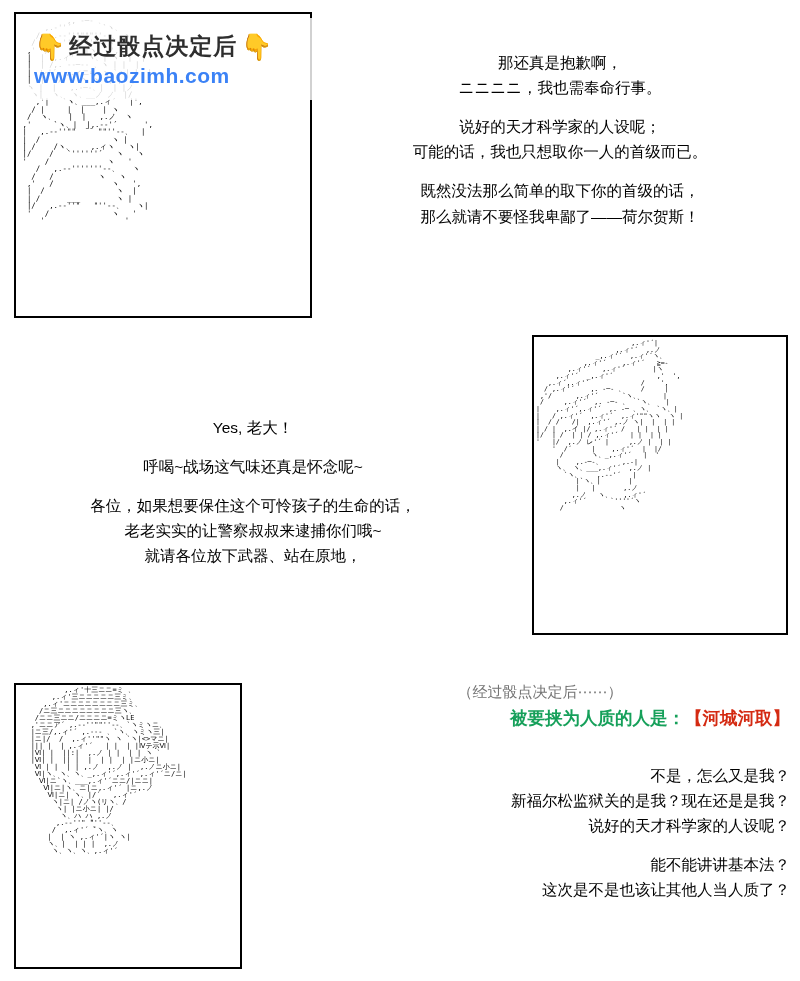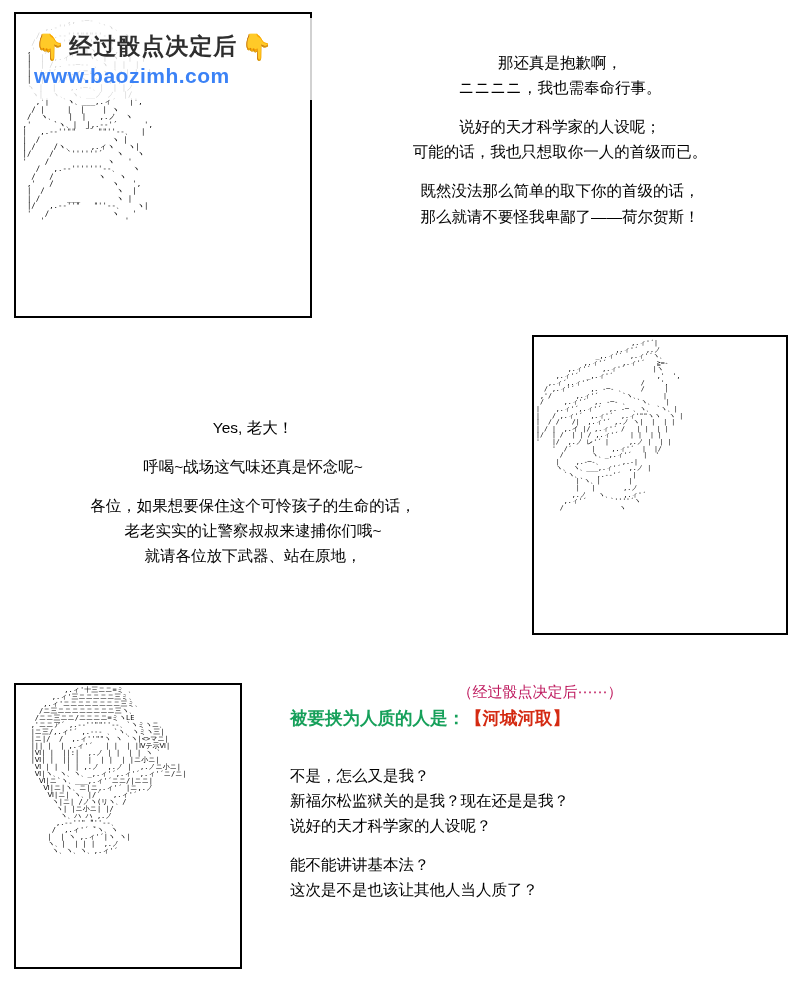--- a/index.html
+++ b/index.html
@@ -98,35 +98,35 @@
   }
   .dialogue p { margin: 0; }
   .gap { height: 14px; }
 
   #dlg1 { left: 330px; top: 50px; width: 460px; }
   #dlg2 { left: 8px; top: 415px; width: 490px; }
   #dlg3 { left: 290px; top: 680px; width: 500px; }
 
   .dice-note {
     font-size: 15px;
-    color: #be185d;
+    color: #737373;
     text-align: center;
   }
   .hostage-line {
-    text-align: left;
+    text-align: right;
     margin-top: 14px;
     font-size: 17.5px;
     font-weight: bold;
   }
   .hostage-label { color: #16a05a; }
   .hostage-name  { color: #d42a12; }
 
   .dlg3-body {
     margin-top: 30px;
-    text-align: left;
+    text-align: right;
     font-size: 15.5px;
     line-height: 1.62;
   }
 </style>
 </head>
 <body>
 
 <div class="page">
 
   <div class="aa-panel" id="panel1">

